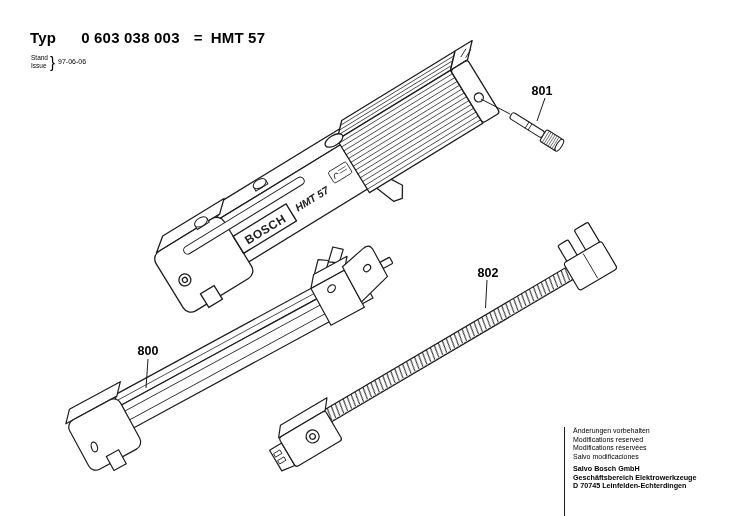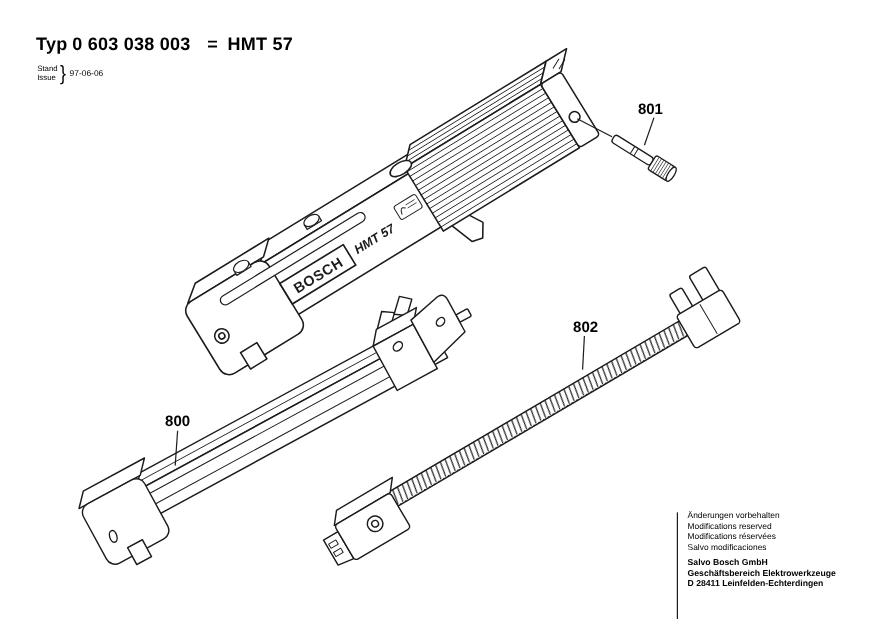--- a/index.html
+++ b/index.html
@@ -4,21 +4,21 @@
 <style>
   html,body{margin:0;padding:0;background:#e8e8e8;}
   .page{
     position:relative;width:730px;height:516px;background:#ffffff;
     font-family:"Liberation Sans",sans-serif;color:#000;overflow:hidden;
   }
   .title-row{
     position:absolute;left:30px;top:29px;display:flex;align-items:center;
     font-weight:bold;font-size:15px;letter-spacing:.2px;white-space:nowrap;
   }
-  .title-num{margin-left:4px;}
+  .title-num{margin-left:25px;}
   .title-eq{margin-left:14px;}
   .title-model{margin-left:8px;}
   .issue-row{position:absolute;left:31px;top:53px;display:flex;align-items:center;}
   .issue-labels{display:flex;flex-direction:column;font-size:6.5px;line-height:7.5px;}
   .issue-brace{font-size:15px;font-weight:300;margin:0 2px 0 2px;transform:scaleY(1.15);}
   .issue-date{font-size:7px;margin-left:1px;}
   .diagram-svg{position:absolute;left:0;top:0;}
   .footer{
     position:absolute;left:564px;top:427px;height:89px;width:160px;
     border-left:1px solid #1c1c1c;padding-left:8px;box-sizing:border-box;
@@ -192,17 +192,17 @@
   </svg>
 
   <div class="footer">
     <div class="notice">Änderungen vorbehalten</div>
     <div class="notice">Modifications reserved</div>
     <div class="notice">Modifications réservées</div>
     <div class="notice">Salvo modificaciones</div>
     <div class="company">
       <div>Salvo Bosch GmbH</div>
       <div>Geschäftsbereich Elektrowerkzeuge</div>
-      <div>D 28411 Leinfelden-Echterdingen</div>
+      <div>D 70745 Leinfelden-Echterdingen</div>
     </div>
   </div>
 
 </div>
 
 </body></html>

